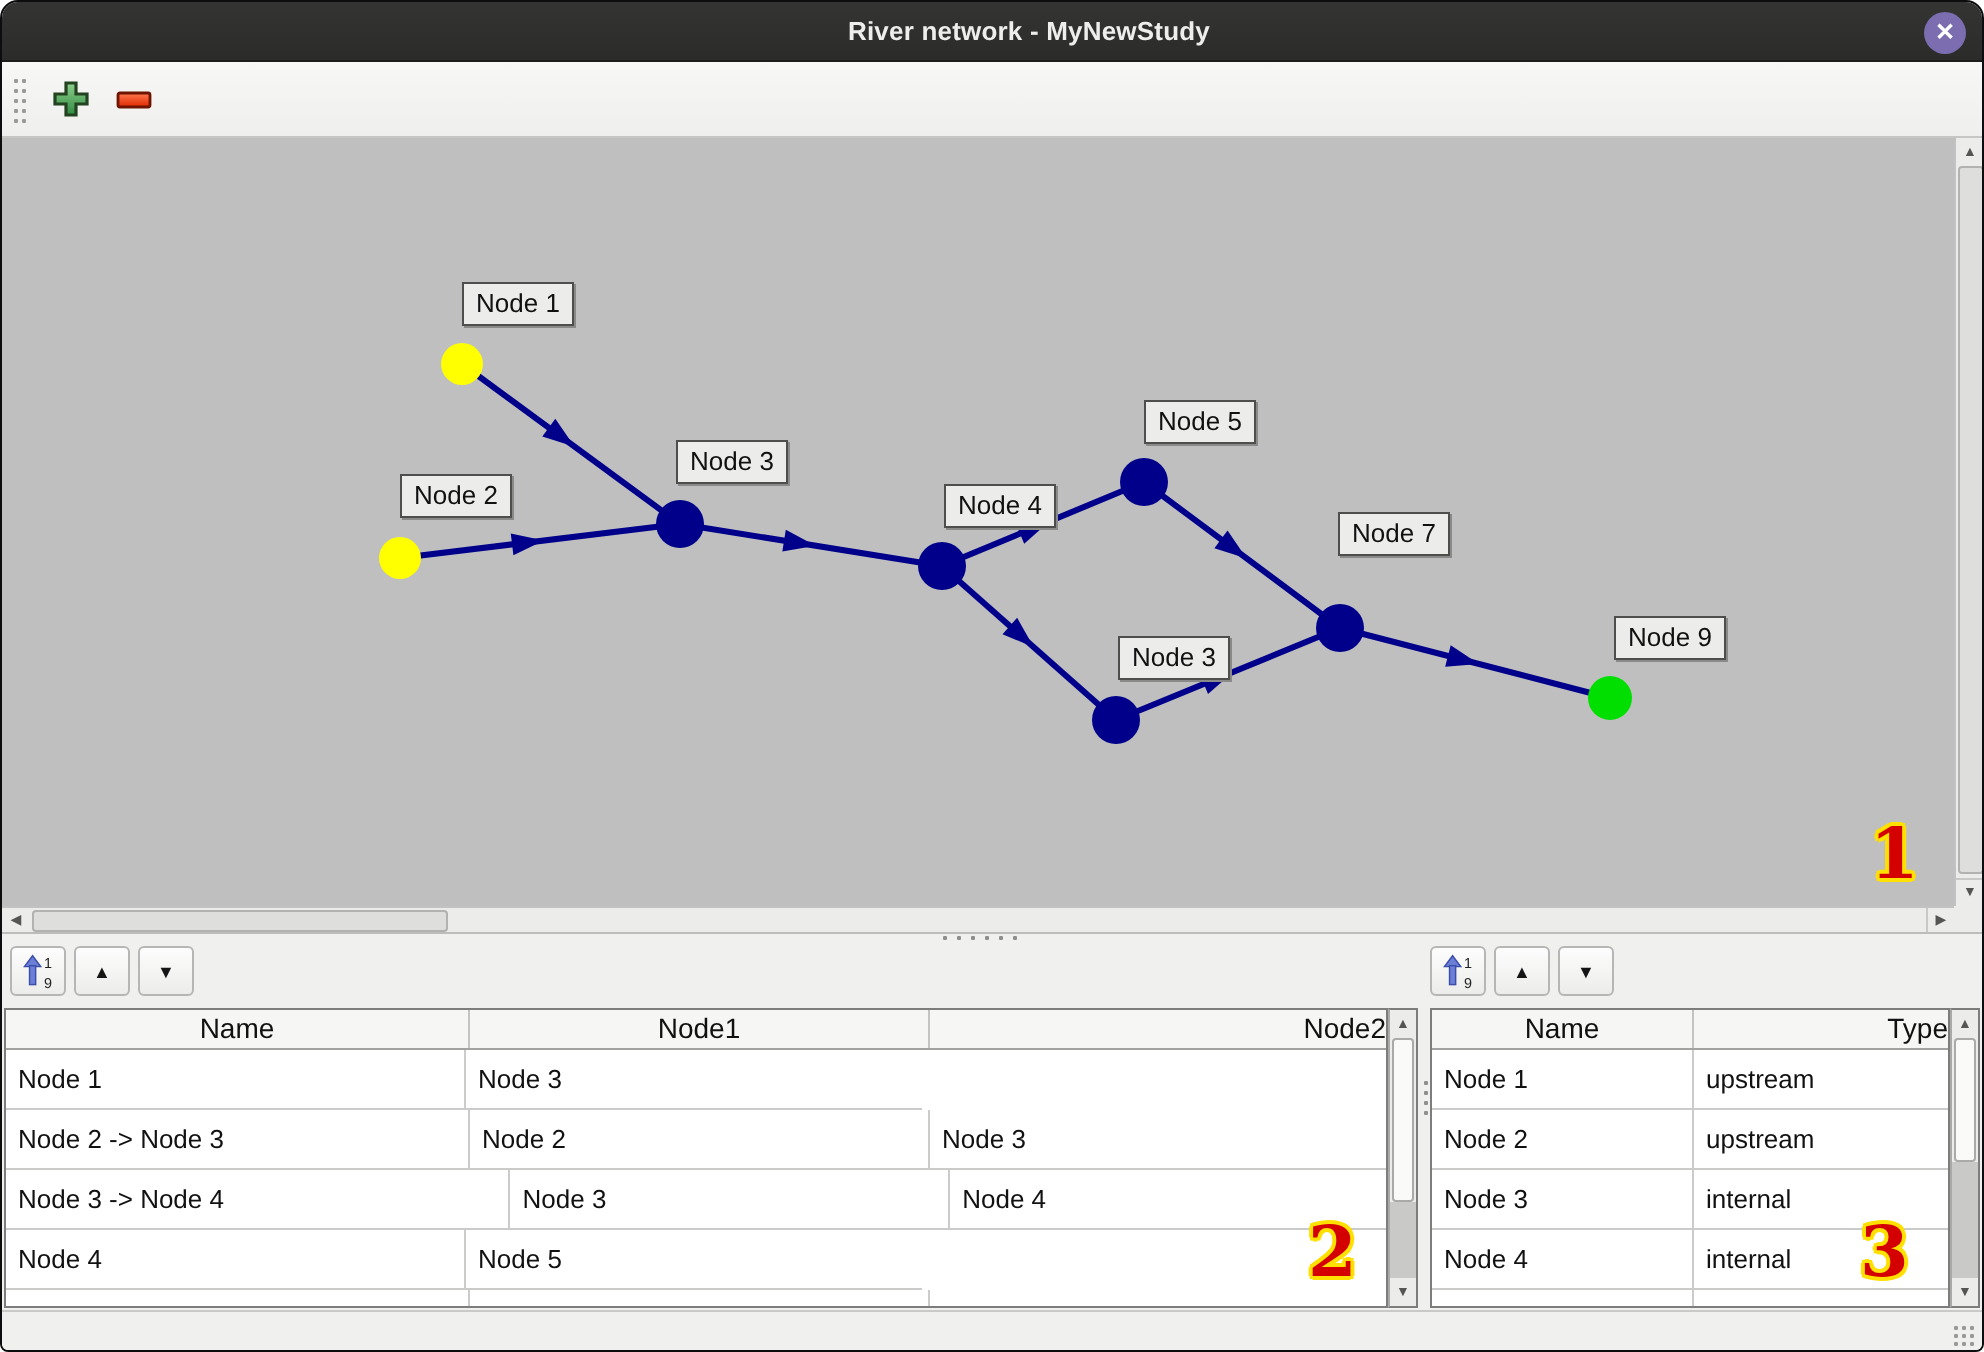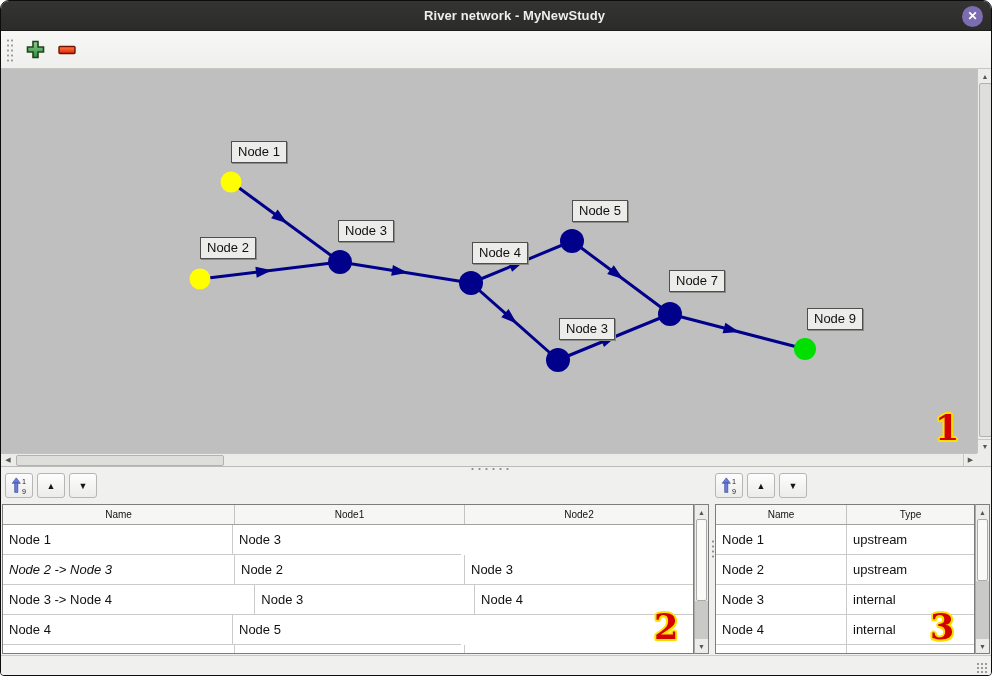--- a/index.html
+++ b/index.html
@@ -65,22 +65,22 @@
     background-image: radial-gradient(circle, #8f8f8d 1px, transparent 1.2px); background-size: 7px 4px; }
   
   .btnbar-btn {
     position:absolute; width:28px; height:25px; border:1px solid #b6b6b4; border-radius:3px;
     background: linear-gradient(#fdfdfd, #ececea);
     display:flex; align-items:center; justify-content:center; cursor:pointer;
     font-size:9px; color:#151515;
   }
   .dtable { position:absolute; top:503px; height:150px; background:#ffffff; border:1px solid #7d7d7b; overflow:hidden; }
   .thead { display:flex; height:20px; background:#f6f6f4; border-bottom:1px solid #a2a2a0; }
-  .hcell { font-size:10px; color:#111; text-align:center; line-height:19px; border-right:1px solid #c3c3c1; overflow:hidden; }
-  .hcell:last-child { border-right:none; }
+  .hcell { font-size:14px; color:#111; text-align:center; line-height:19px; border-right:1px solid #c3c3c1; overflow:hidden; }
+  .hcell:last-child { border-right:none;text-align:right; }
   .trow { display:flex; height:30px; }
   .tcell { font-size:13px; color:#111; line-height:29px; padding-left:6px; border-right:1px solid #cbcbc9; border-bottom:1px solid #cbcbc9; overflow:hidden; white-space:nowrap; }
   .tcell:last-child { border-right:none; }
   .tscroll { position:absolute; top:503px; width:15px; height:150px; background:#ececea; border:1px solid #7d7d7b; border-left:1px solid #a9a9a7; }
   .tscroll .thumb { position:absolute; top:14px; left:1px; width:11px; background:#fafaf8; border:1px solid #aaaaa8; border-radius:2px; }
   .tscroll .track { position:absolute; left:0; width:13px; background:#c9c9c7; }
   .tscroll .up { top:0; } .tscroll .down { bottom:0; }
   .vgrip { position:absolute; left:710px; top:538px; width:4px; height:20px;
     background-image: radial-gradient(circle, #8f8f8d 1px, transparent 1.2px); background-size:4px 5px; }
   
@@ -160,21 +160,21 @@
         <circle cx="669" cy="245" r="12" fill="#00008b"></circle>
         <circle cx="804" cy="280" r="11" fill="#00df00"></circle>
       </svg>
     <div id="labels">
         <div class="node-label" style="left: 230px; top: 72px;">Node 1</div>
         <div class="node-label" style="left: 199px; top: 168px;">Node 2</div>
         <div class="node-label" style="left: 337px; top: 151px;">Node 3</div>
         <div class="node-label" style="left: 471px; top: 173px;">Node 4</div>
         <div class="node-label" style="left: 571px; top: 131px;">Node 5</div>
         <div class="node-label" style="left: 558px; top: 249px;">Node 3</div>
-        <div class="node-label" style="left: 668px; top: 201px;">Node 7</div>
+        <div class="node-label" style="left: 668px; top: 187px;">Node 7</div>
         <div class="node-label" style="left: 806px; top: 239px;">Node 9</div>
       </div>
   </div>
 
   <div class="vscroll">
     <div class="sbtn up">▲</div>
     <div class="thumb"></div>
     <div class="sbtn down">▼</div>
   </div>
 
@@ -223,21 +223,21 @@
       <div class="thead">
         <div class="hcell" style="width: 232px;">Name</div>
         <div class="hcell" style="width: 230px;">Node1</div>
         <div class="hcell" style="width: 228px;">Node2</div>
       </div>
       <div class="trow">
         <div class="tcell" style="width: 230px;">Node 1</div>
         <div class="tcell" style="width: 228px;">Node 3</div>
       </div>
       <div class="trow">
-        <div class="tcell" style="width: 232px; font-style: italic;">Node 2 -&gt; Node 3</div>
+        <div class="tcell" style="width: 232px;">Node 2 -&gt; Node 3</div>
         <div class="tcell" style="width: 230px;">Node 2</div>
         <div class="tcell" style="width: 228px;">Node 3</div>
       </div>
       <div class="trow">
         <div class="tcell" style="width: 264px;">Node 3 -&gt; Node 4</div>
         <div class="tcell" style="width: 230px;">Node 3</div>
         <div class="tcell" style="width: 228px;">Node 4</div>
       </div>
       <div class="trow">
         <div class="tcell" style="width: 230px;">Node 4</div>

